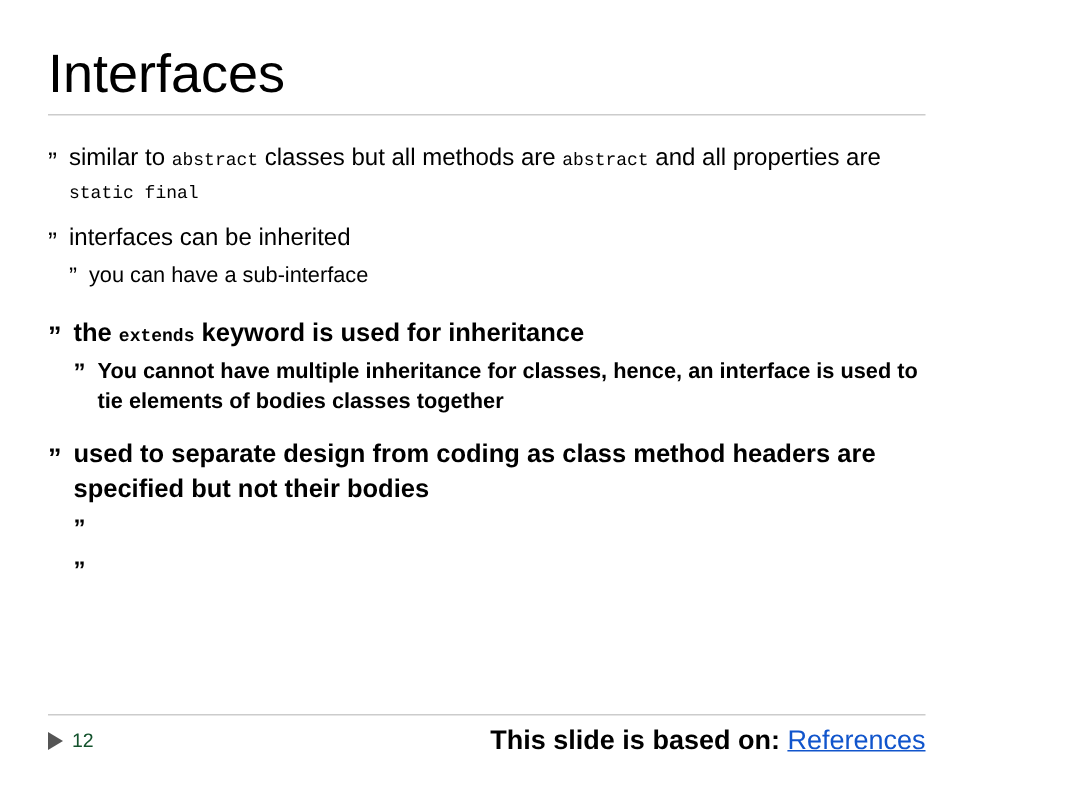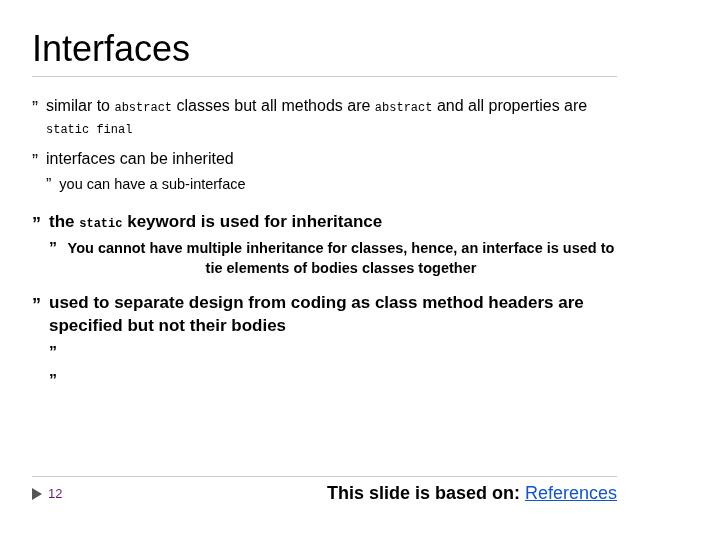--- a/index.html
+++ b/index.html
@@ -82,21 +82,20 @@
 
     .sub-marker {
       font-size: 16px;
       margin-right: 8px;
       margin-top: 0px;
       flex-shrink: 0;
     }
 
     .sub-text {
       color: #000000;
-      text-align: center;
     }
 
     .large-bullet {
       font-size: 17px;
       font-weight: bold;
       line-height: 1.35;
     }
 
     .footer {
       display: flex;
@@ -117,21 +116,21 @@
       width: 0;
       height: 0;
       border-top: 6px solid transparent;
       border-bottom: 6px solid transparent;
       border-left: 10px solid #555555;
       display: inline-block;
     }
 
     .page-number {
       font-size: 13px;
-      color: #701a75;
+      color: #14532d;
     }
 
     .footer-right {
       font-size: 18px;
       color: #000;
     }
 
     .footer-right a {
       color: #1155CC;
       text-decoration: underline;
@@ -166,21 +165,21 @@
               <span class="sub-marker">”</span>
               <span class="sub-text">you can have a sub-interface</span>
             </li>
           </ul>
         </span>
       </li>
 
       <li class="bullet-item large-bullet">
         <span class="bullet-marker">”</span>
         <span class="bullet-text">
-          the <span class="inline-code">static</span> keyword is used for inheritance
+          the <span class="inline-code">extends</span> keyword is used for inheritance
           <ul class="sub-list">
             <li class="sub-item">
               <span class="sub-marker">”</span>
               <span class="sub-text">You cannot have multiple inheritance for classes, hence, an interface is used to tie elements of bodies classes together</span>
             </li>
           </ul>
         </span>
       </li>
 
       <li class="bullet-item large-bullet">

